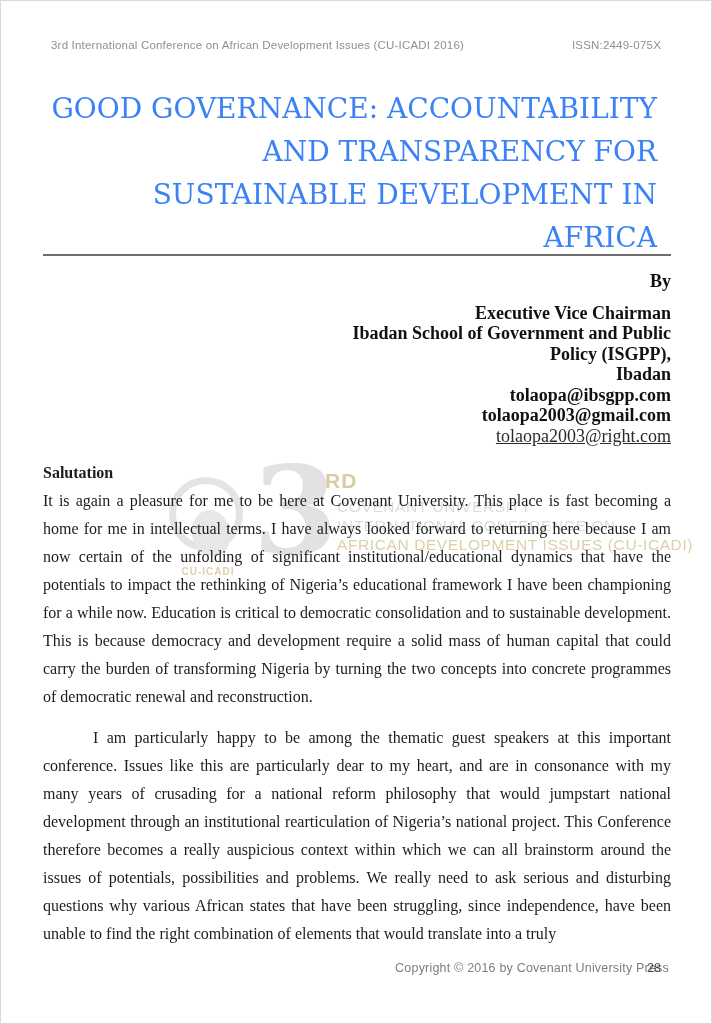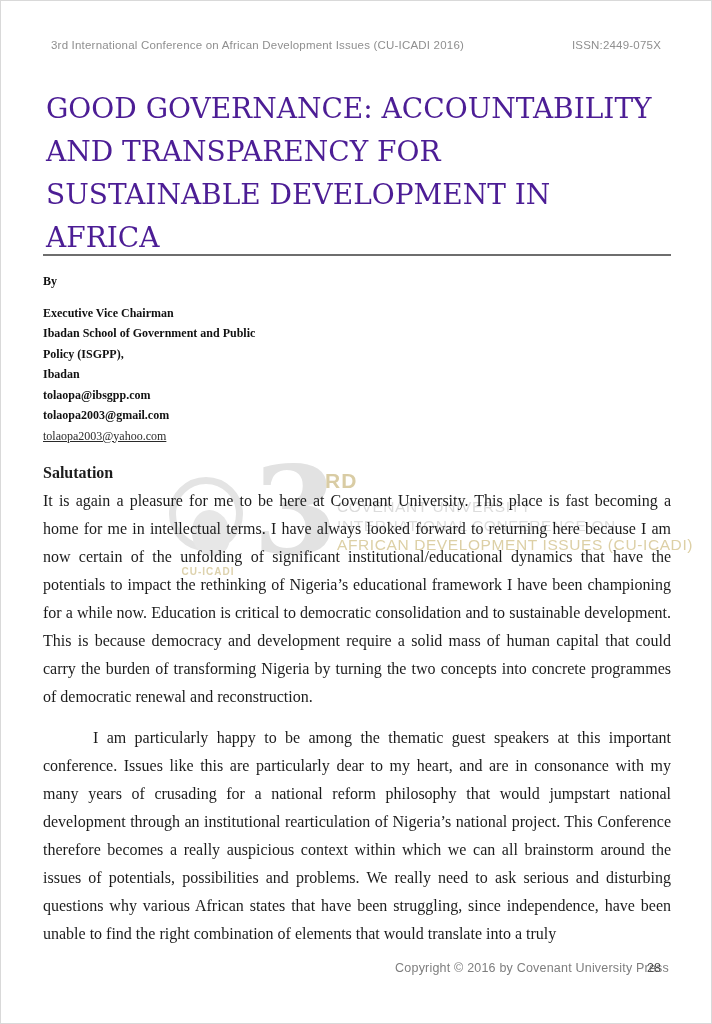--- a/index.html
+++ b/index.html
@@ -17,36 +17,36 @@
   }
   
   .header-row{
     position:absolute;top:38px;left:50px;right:50px;
     display:flex;justify-content:space-between;align-items:baseline;
     font-family:"Liberation Sans", sans-serif;
     font-size:11.5px;letter-spacing:.2px;color:#8f8f8f;
   }
   
   .title-block{
-    position:absolute;top:86px;left:45px;width:628px;
-    text-align:left;
+    position:absolute;top:86px;left:28px;width:628px;
+    text-align:right;
     font-family:"DejaVu Serif", serif;
     font-size:28px;line-height:43px;
-    color:#4c1d95;font-weight:500;
+    color:#3b82f6;font-weight:500;
   }
   .title-line{white-space:nowrap;}
   .rule{
     position:absolute;top:253px;left:42px;width:628px;
     border:0;border-top:2px solid #6e6e6e;margin:0;
   }
   
   .byline{
     position:absolute;top:270px;left:42px;width:628px;
-    text-align:left;
-    font-size:12px;line-height:20.5px;font-weight:bold;color:#111;
+    text-align:right;
+    font-size:18px;line-height:20.5px;font-weight:bold;color:#111;
   }
   .byline .by{margin-bottom:11px;}
   .byline .auth-line{display:block;}
   .byline .email-link{
     font-weight:normal;color:#2a2a2a;text-decoration:underline;
   }
   
   .watermark{
     position:absolute;top:462px;left:164px;width:500px;height:125px;
     pointer-events:none;z-index:0;user-select:none;
@@ -130,21 +130,21 @@
   <hr class="rule">
 
   <div class="byline">
     <div class="by">By</div>
     <span class="auth-line">Executive Vice Chairman</span>
     <span class="auth-line">Ibadan School of Government and Public</span>
     <span class="auth-line">Policy (ISGPP),</span>
     <span class="auth-line">Ibadan</span>
     <span class="auth-line">tolaopa@ibsgpp.com</span>
     <span class="auth-line">tolaopa2003@gmail.com</span>
-    <a class="email-link" href="#">tolaopa2003@yahoo.com</a>
+    <a class="email-link" href="#">tolaopa2003@right.com</a>
   </div>
 
   <div class="watermark">
     <div class="wm-globe">
       <div class="wm-globe-inner"></div>
     </div>
     <div class="wm-globe-caption">CU-ICADI</div>
     <div class="wm-three">3</div>
     <div class="wm-sup">RD</div>
     <div class="wm-text">

